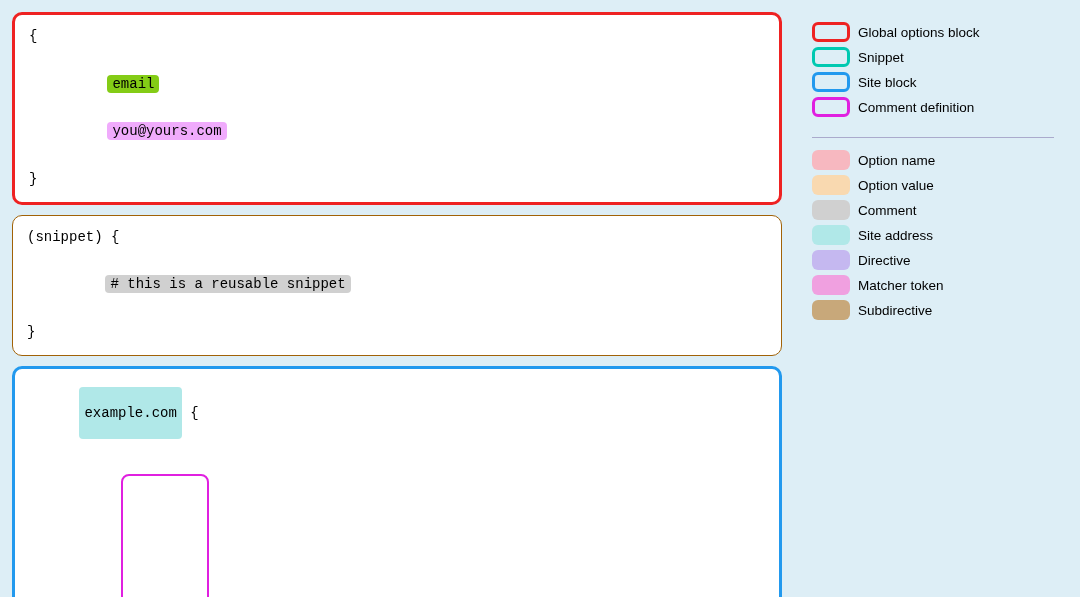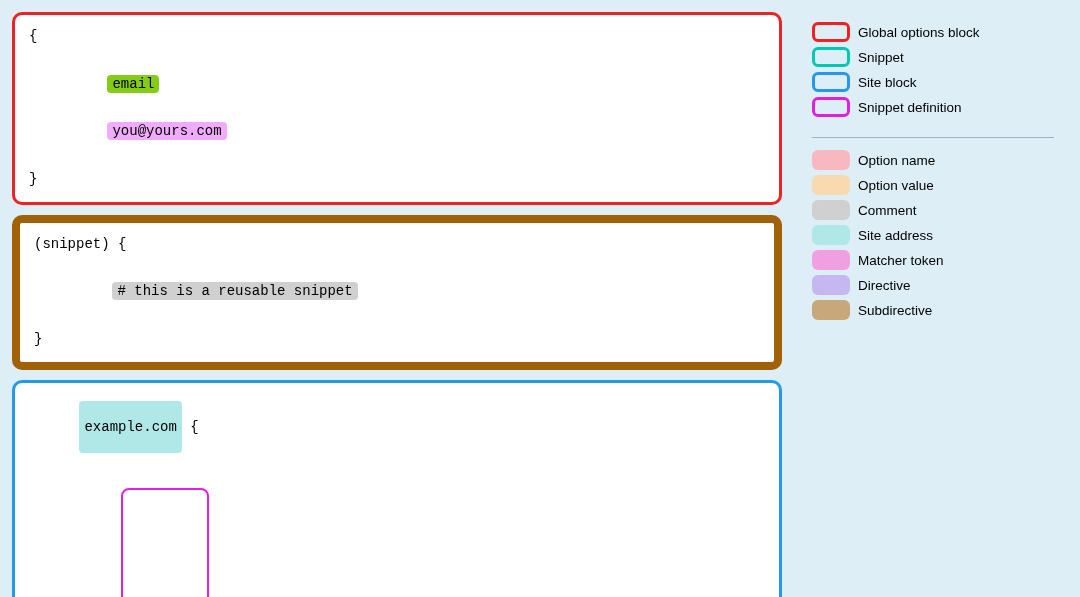--- a/index.html
+++ b/index.html
@@ -30,21 +30,21 @@
     .block {
       border-radius: 10px;
       padding: 10px 14px;
       background: white;
       line-height: 1.7;
     }
     .block-red {
       border: 3px solid #e22;
     }
     .block-teal {
-      border: 8px solid #a16207;
+      border: 1px solid #a16207;
     }
     .block-blue {
       border: 3px solid #2299ee;
     }
     .inner-magenta {
       border: 2.5px solid #e020e0;
       border-radius: 8px;
       padding: 2px 8px;
       display: inline-block;
       margin-left: 14px;
@@ -144,21 +144,21 @@
     <div class="legend-item">
       <div class="legend-box-border" style="border: 3px solid #00c9b1;"></div>
       <span>Snippet</span>
     </div>
     <div class="legend-item">
       <div class="legend-box-border" style="border: 3px solid #2299ee;"></div>
       <span>Site block</span>
     </div>
     <div class="legend-item">
       <div class="legend-box-border" style="border: 3px solid #e020e0;"></div>
-      <span>Snippet definition</span>
+      <span>Comment definition</span>
     </div>
   </div>
 
   <hr class="legend-divider">
 
   <div class="legend-section">
     <div class="legend-item">
       <div class="legend-box" style="background:#f7b8c0;"></div>
       <span>Option name</span>
     </div>
@@ -168,26 +168,26 @@
     </div>
     <div class="legend-item">
       <div class="legend-box" style="background:#d0d0d0;"></div>
       <span>Comment</span>
     </div>
     <div class="legend-item">
       <div class="legend-box" style="background:#b0e8e8;"></div>
       <span>Site address</span>
     </div>
     <div class="legend-item">
+      <div class="legend-box" style="background:#c5b8f0;"></div>
+      <span>Directive</span>
+    </div>
+    <div class="legend-item">
       <div class="legend-box" style="background:#f0a0e0;"></div>
       <span>Matcher token</span>
-    </div>
-    <div class="legend-item">
-      <div class="legend-box" style="background:#c5b8f0;"></div>
-      <span>Directive</span>
     </div>
     <div class="legend-item">
       <div class="legend-box" style="background:#c8a87a;"></div>
       <span>Subdirective</span>
     </div>
   </div>
 
 </div>
 
 </body></html>

